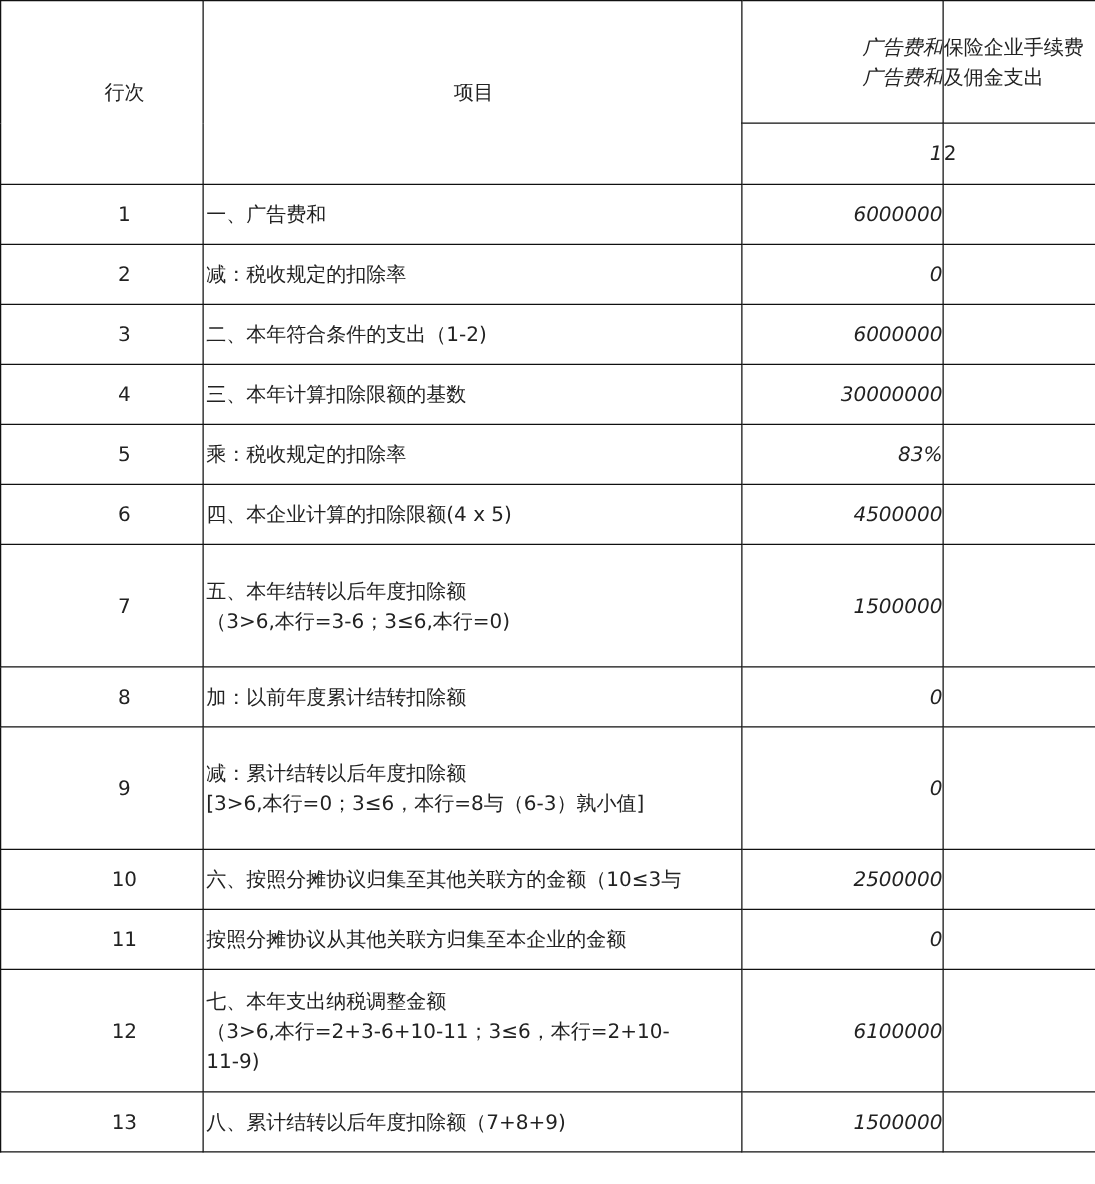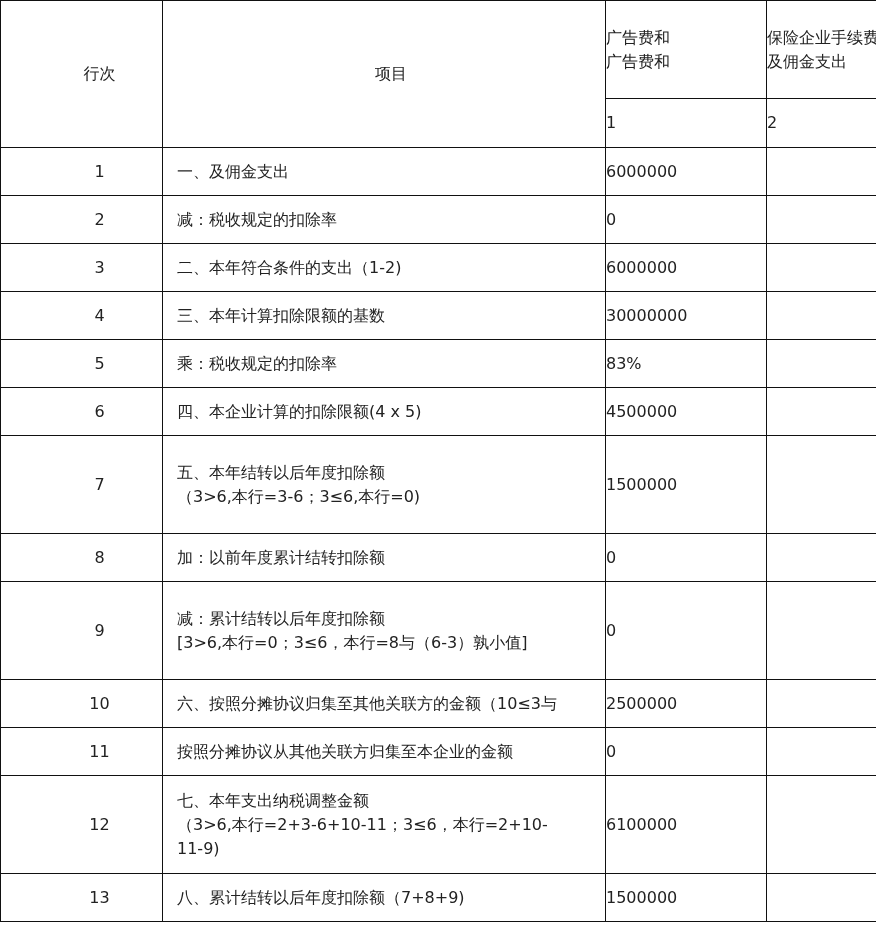--- a/index.html
+++ b/index.html
@@ -18,22 +18,22 @@
     width: 876px;
   }
   td, th {
     border: 1.5px solid #111;
     padding: 0;
     font-weight: normal;
     overflow: hidden;
     white-space: nowrap;
   }
   .c0 { width: 125px; text-align: center; padding-left: 36px; }
-  .c1 { width: 428px; text-align: left; padding-left: 14px; border-radius: 19px; }
-  .c2 { width: 160px; text-align: left; }
+  .c1 { width: 428px; text-align: left; padding-left: 2px; border-radius: 19px; }
+  .c2 { width: 160px; text-align: right; font-style: italic; }
   .c3 { width: 158px; text-align: left; }
   th { line-height: 24px; }
   .hdr-top { height: 98px; }
   .hdr-bot { height: 49px; }
   .row1 { height: 48px; }
   .row2 { height: 98px; }
   .item { line-height: 24px; white-space: normal; word-break: break-all; }
   .item .line { display: block; white-space: nowrap; }
   .num { font-size: 16px; }
 </style>
@@ -57,21 +57,21 @@
       </tr>
       <tr class="hdr-bot">
         <th class="c2">1</th>
         <th class="c3">2</th>
       </tr>
     </thead>
     <tbody id="rows-body">
         <tr class="row1">
           <td class="c0 num">1</td>
           <td class="c1 item">
-            <span class="line">一、及佣金支出</span>
+            <span class="line">一、广告费和</span>
           </td>
           <td class="c2 num">6000000</td>
           <td class="c3 num"></td>
         </tr>
         <tr class="row1">
           <td class="c0 num">2</td>
           <td class="c1 item">
             <span class="line">减：税收规定的扣除率</span>
           </td>
           <td class="c2 num">0</td>

